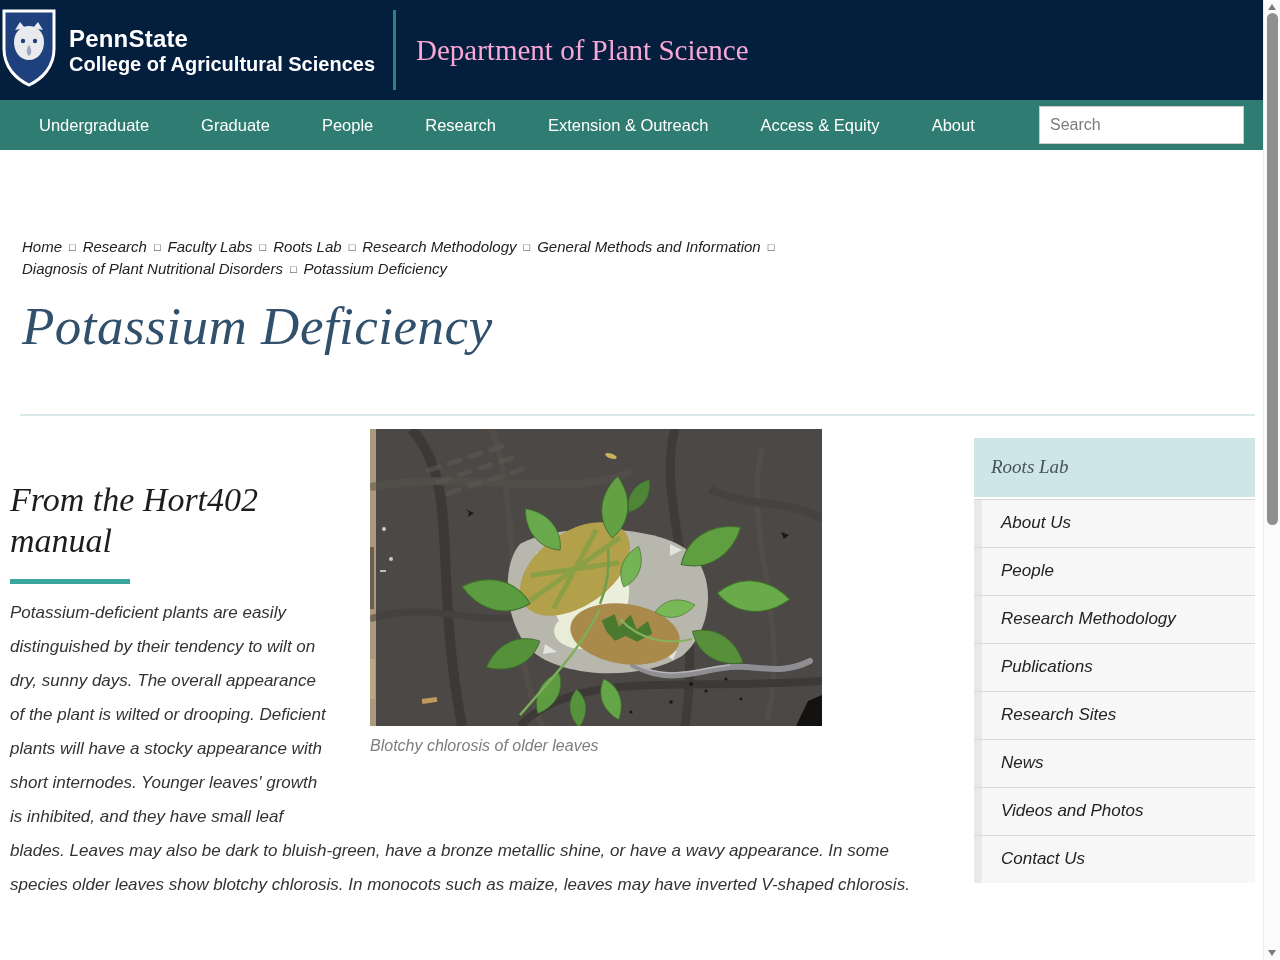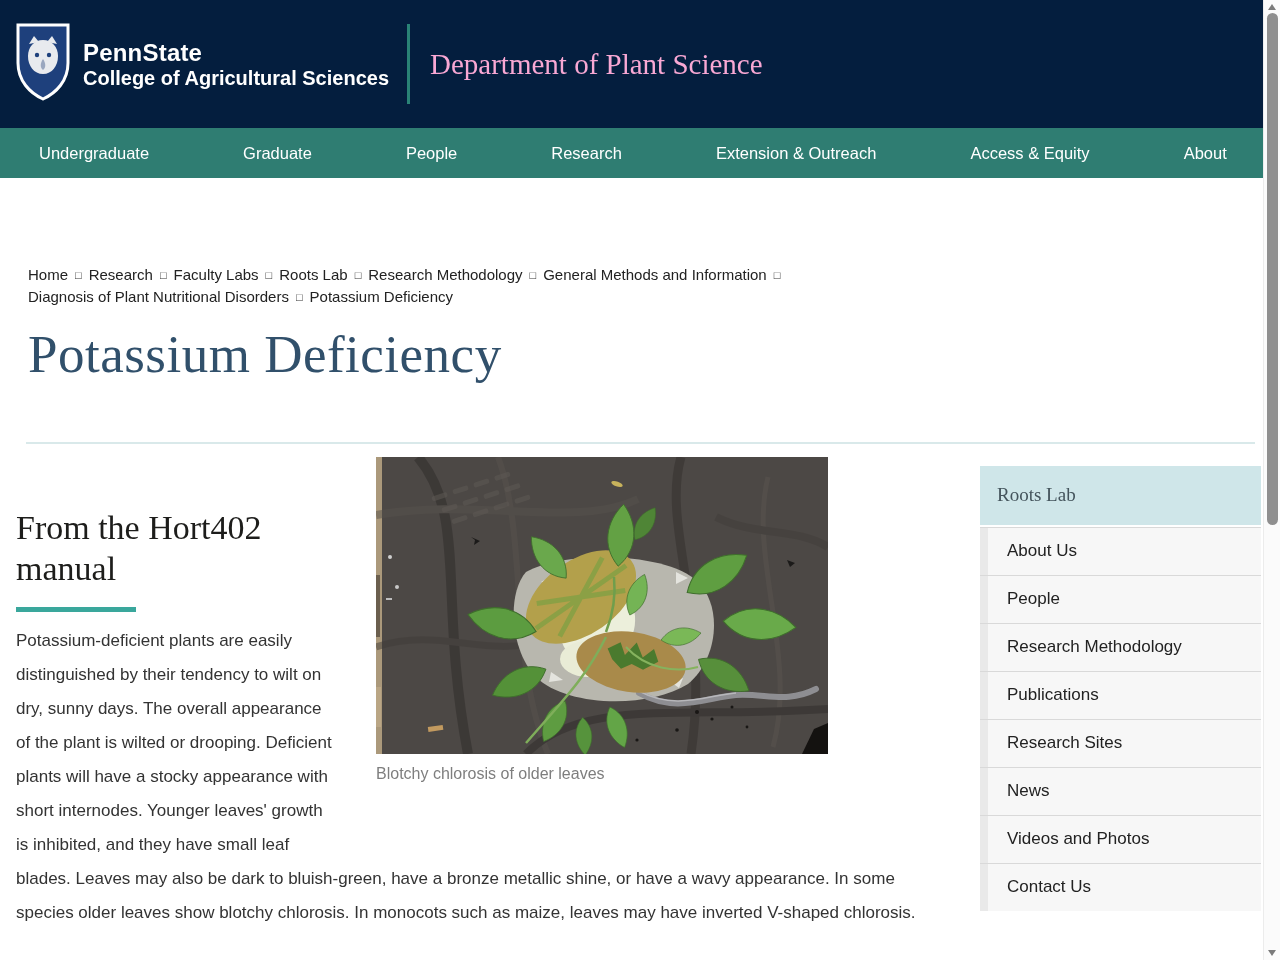--- a/index.html
+++ b/index.html
@@ -6,25 +6,25 @@
   html, body {
     margin: 0; padding: 0;
     width: 1280px; height: 960px;
     overflow: hidden;
     background: #ffffff;
     font-family: "Liberation Sans", sans-serif;
   }
 
   
   .site-header {
-    height: 128px;
+    height: 100px;
     background: #041e3e;
     display: flex;
     align-items: center;
-    padding-left: 16px;
+    padding-left: 2px;
   }
   .logo { display: flex; align-items: center; text-decoration: none; cursor: pointer; }
   .logo-text { margin-left: 13px; color: #ffffff; }
   .logo-line1 { display: block; font-size: 24px; font-weight: bold; letter-spacing: 0.2px; }
   .logo-line2 { display: block; font-size: 20px; font-weight: 700; margin-top: 0; }
   .header-vrule { width: 3px; height: 80px; background: #2a8376; margin: 0 20px 0 18px; }
   .dept-title {
     font-family: "Liberation Serif", serif;
     font-weight: normal;
     font-size: 29px;
@@ -33,21 +33,21 @@
   }
 
   
   .main-nav {
     height: 50px;
     background: #2f7d72;
     display: flex;
     align-items: center;
     padding: 0 36px 0 39px;
   }
-  .nav-links { display: flex; align-items: center; gap: 42px; }
+  .nav-links { display: flex; align-items: center; }
   .nav-link {
     color: #ffffff;
     text-decoration: none;
     font-size: 16.5px;
     margin-right: 52px;
     white-space: nowrap;
     cursor: pointer;
   }
   .search-input {
     margin-left: auto;
@@ -55,21 +55,21 @@
     border: 1px solid #cccccc;
     background: #ffffff;
     font-size: 16px;
     padding: 0 10px;
     color: #333;
     outline: none;
   }
   .search-input::placeholder { color: #7a7a7a; }
 
   
-  .content { padding-left: 16px; }
+  .content { padding-left: 10px; font-style: italic; }
 
   .breadcrumb {
     margin: 86px 0 0 12px;
     max-width: 780px;
     font-size: 15px;
     line-height: 22px;
     color: #222222;
   }
   .crumb { color: #222222; text-decoration: none; cursor: pointer; }
   .crumb-sep {

